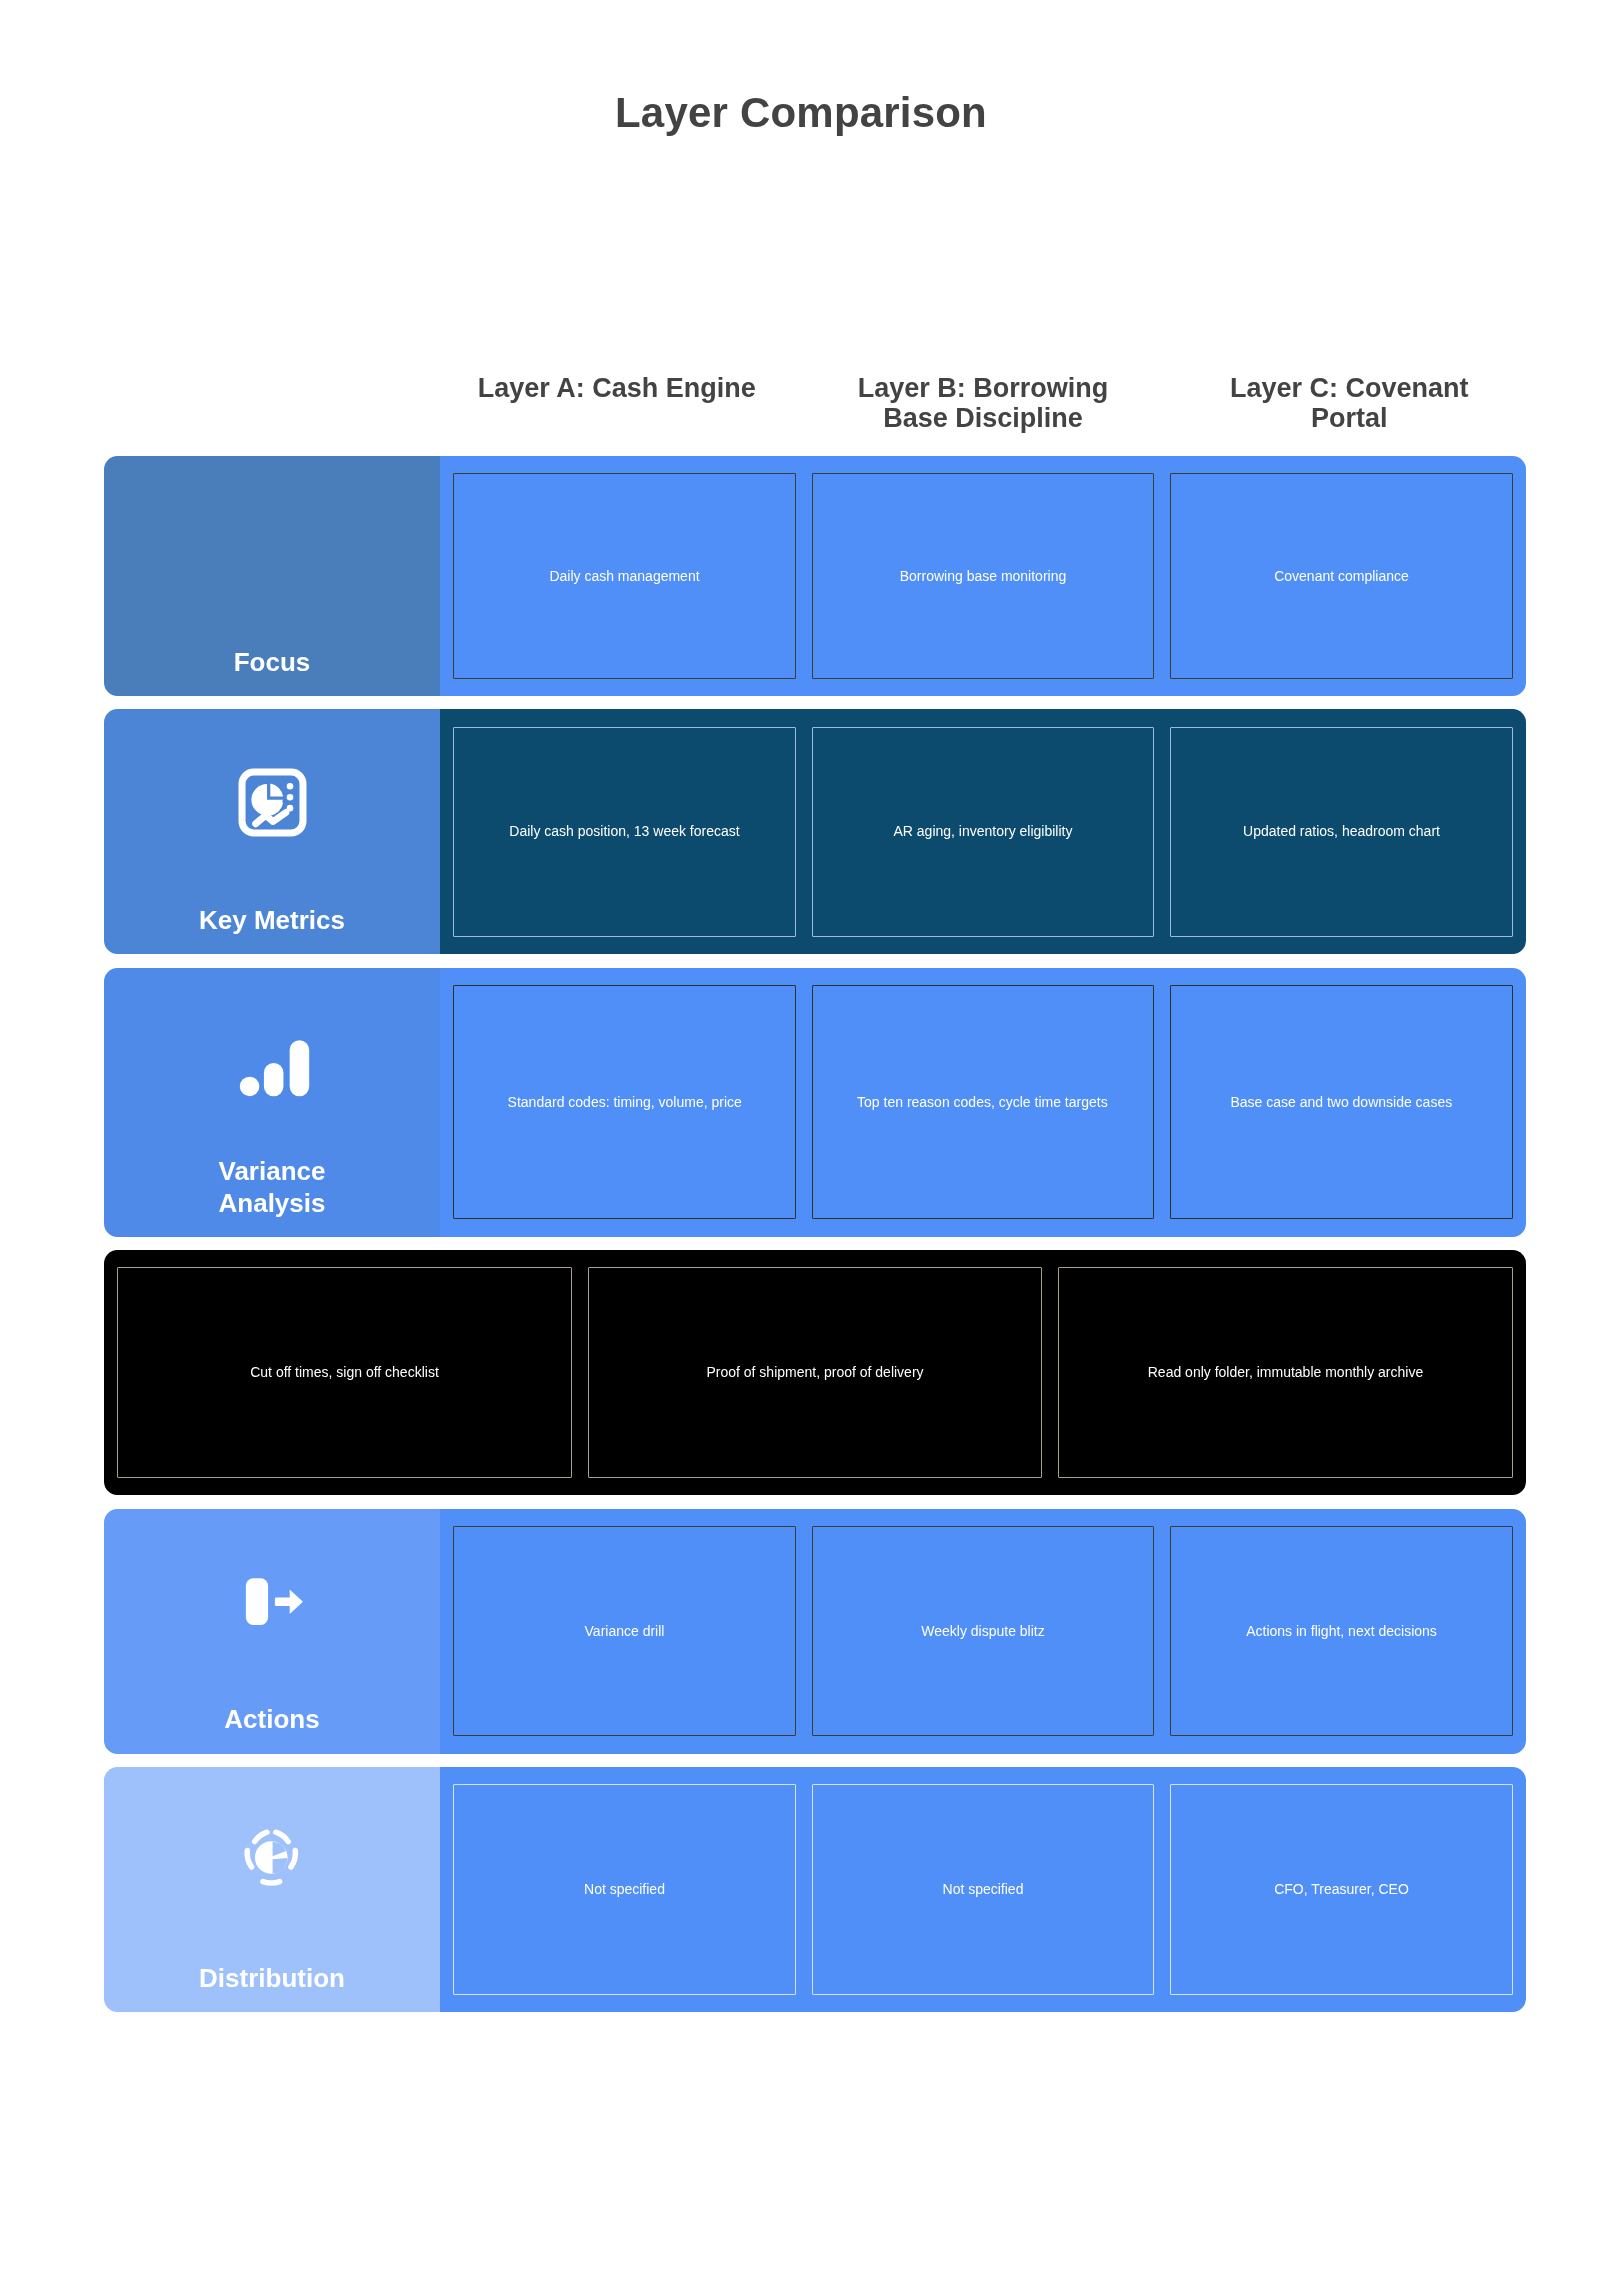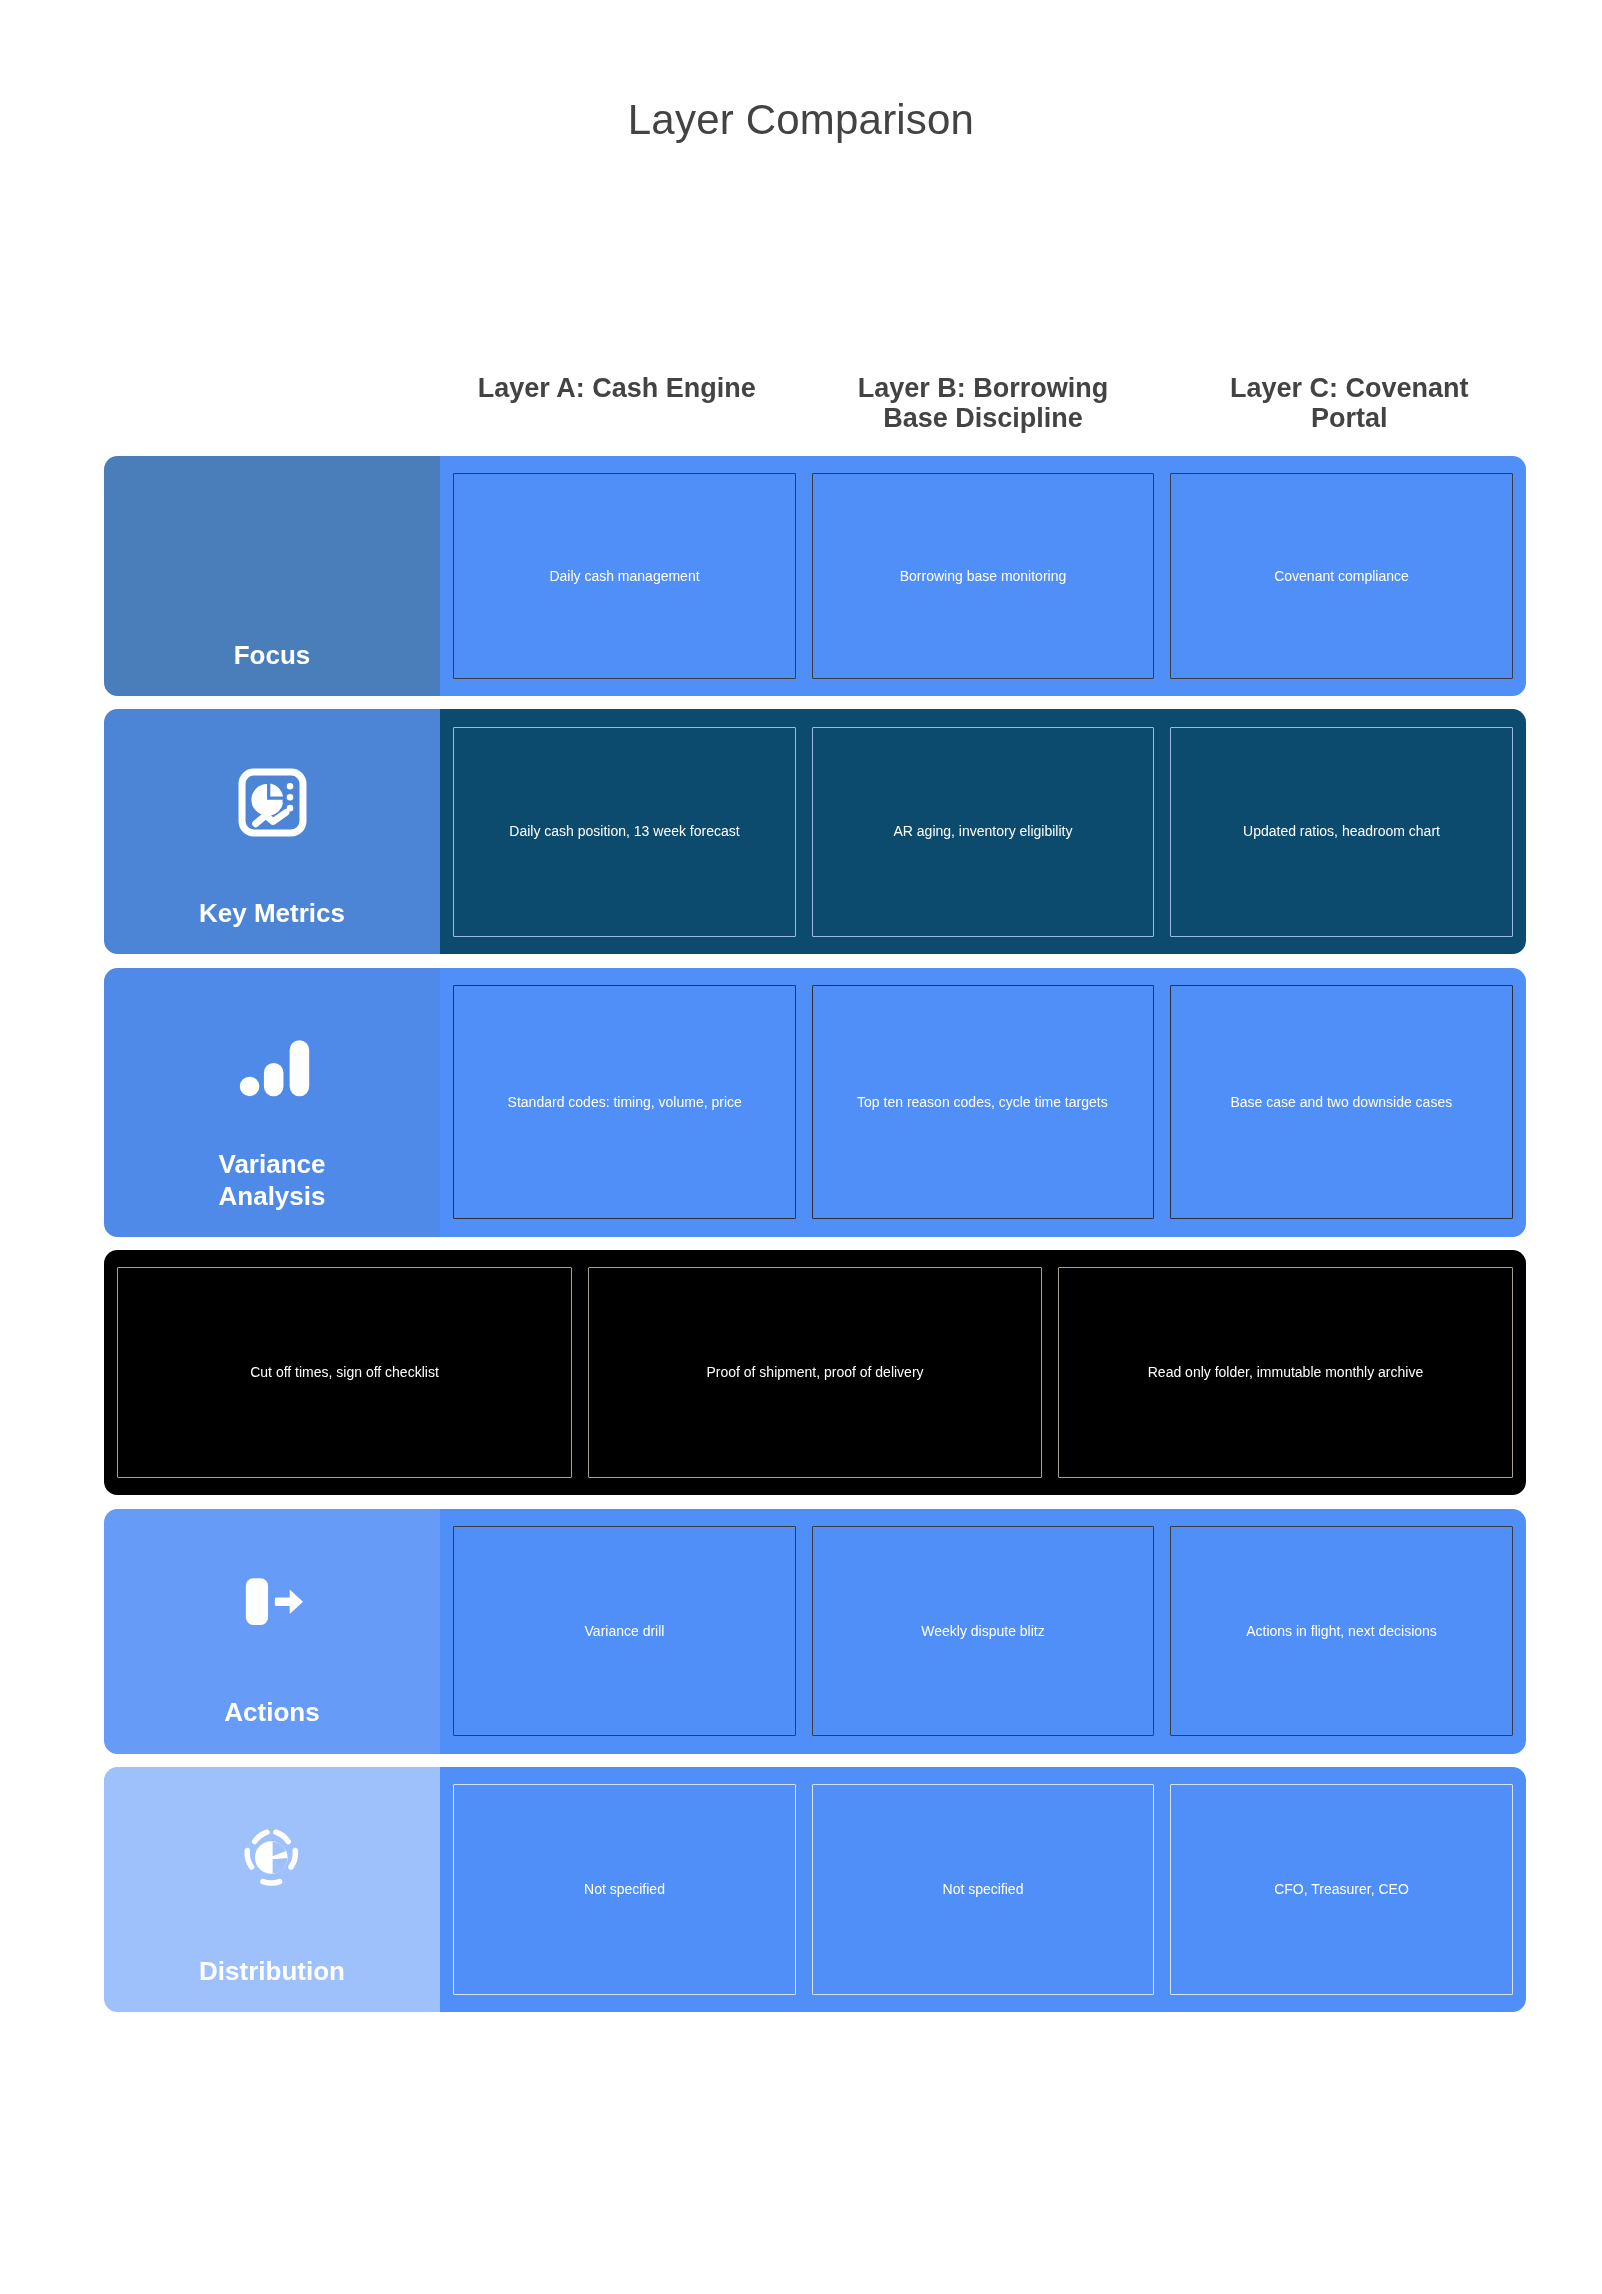--- a/index.html
+++ b/index.html
@@ -18,26 +18,26 @@
   .page {
     width: 1602px;
     height: 2294px;
     position: relative;
     box-sizing: border-box;
   }
 
   
   .page-title {
     position: absolute;
-    top: 96px;
+    top: 89px;
     left: 0;
     width: 1602px;
     text-align: center;
     font-size: 42px;
-    font-weight: normal;
+    font-weight: bold;
     color: #434343;
     letter-spacing: 0.2px;
   }
 
   
   .matrix {
     position: absolute;
     left: 104px;
     top: 240px;
     width: 1422px;
@@ -80,21 +80,21 @@
   }
 
   .row-label {
     width: 336px;
     flex: none;
     display: flex;
     flex-direction: column;
     align-items: center;
     justify-content: flex-end;
     box-sizing: border-box;
-    padding-bottom: 25px;
+    padding-bottom: 18px;
     position: relative;
   }
   .row-label .label-icon {
     position: absolute;
     left: 0;
     right: 0;
     display: flex;
     align-items: center;
     justify-content: center;
   }

